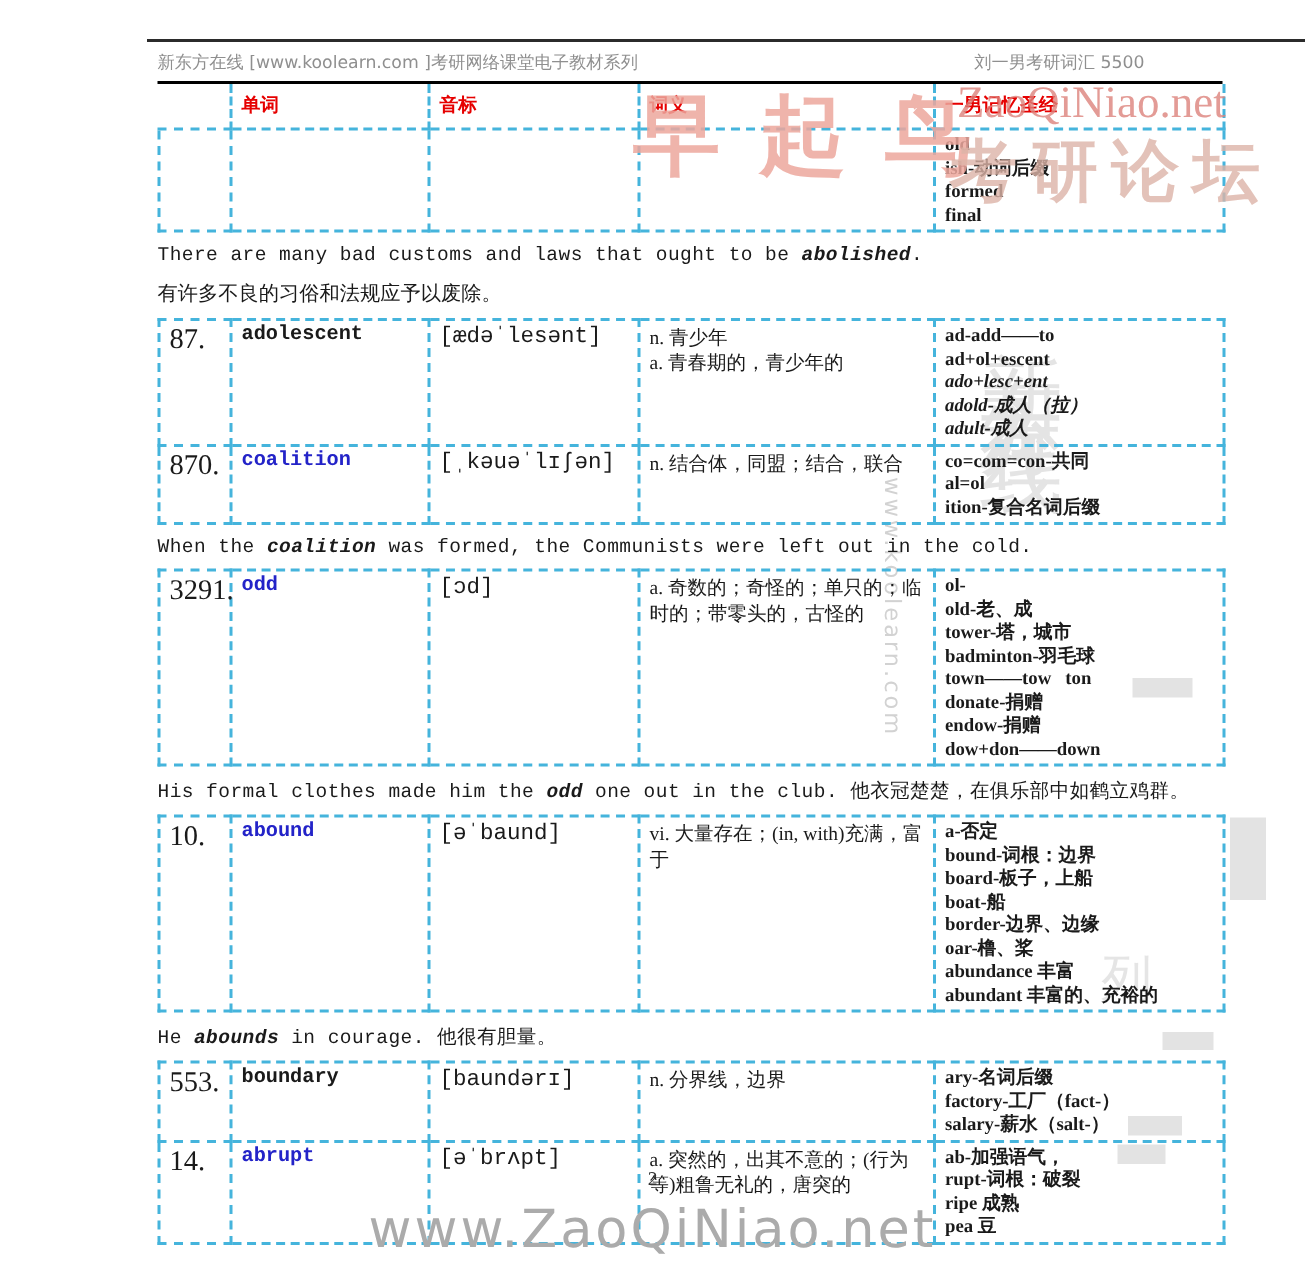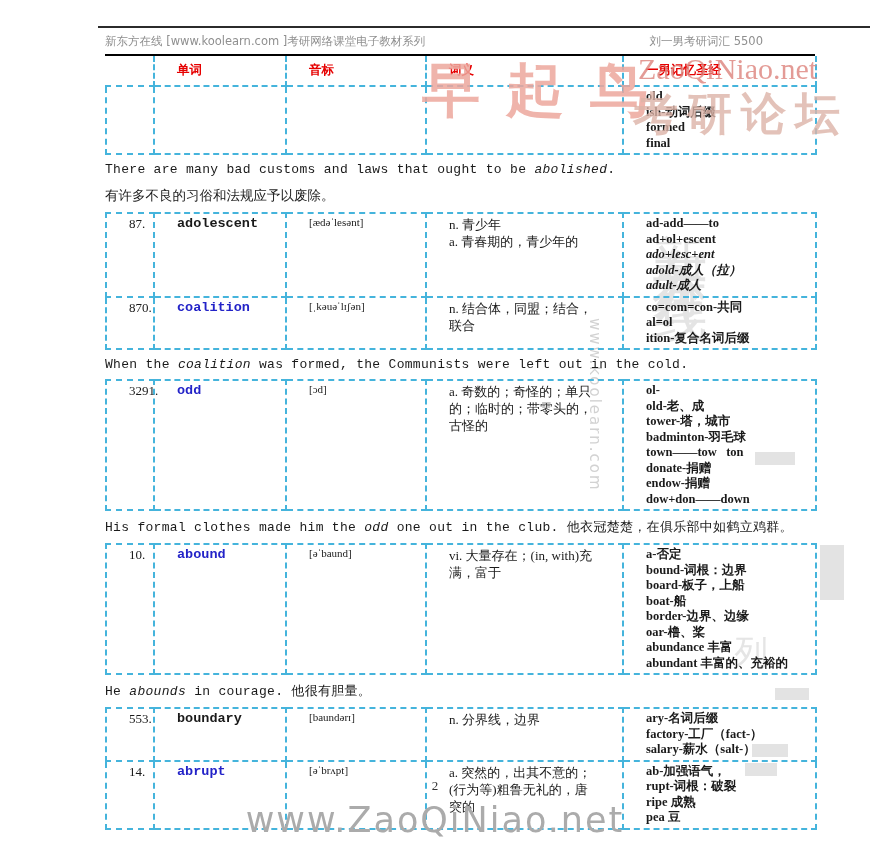--- a/index.html
+++ b/index.html
@@ -8,41 +8,41 @@
 
   .top-scan-line { position:absolute; left:98px; top:26px; width:772px; height:2px; background:#2b2b2b; }
 
   .content { position:absolute; left:105px; top:34px; width:710px; z-index:2; }
 
   .doc-header { display:flex; justify-content:space-between; font-family:"DejaVu Sans",sans-serif;
                 font-size:11.5px; color:#8f8f8f; padding-right:52px; }
   .rule { border-top:2px solid #000; margin-top:5px; }
 
   table.seg { border-collapse:collapse; table-layout:fixed; width:710px; }
-  table.seg td, table.seg th { border:2px dashed #45b4dc; vertical-align:top; padding:2px 22px; }
+  table.seg td, table.seg th { border:2px dashed #45b4dc; vertical-align:top; padding:2px 6px; }
   table.seg { font-size:13px; }
 
   tr.head th { color:#e60000; font-size:12.5px; text-align:left; font-weight:bold;
                border-top:none; border-left:2px dashed #cc3333; height:30px; padding-top:6px;
                font-family:"DejaVu Sans",sans-serif;}
   tr.head th:first-child { border-left:none; }
 
-  td.c-no { text-align:right; font-family:"Liberation Serif",serif; font-size:13px; padding-right:8px; }
+  td.c-no { text-align:left; font-family:"Liberation Serif",serif; font-size:19px; padding-right:8px; }
   td.c-word { font-family:Liberation Mono, monospace; font-weight:bold; font-size:13.5px; }
   .w-blue { color:#2323c8; }
-  td.c-phon { font-family:Liberation Serif, serif; font-size:11px; }
+  td.c-phon { font-family:Liberation Mono, monospace; font-size:15px; }
   td.c-mean { font-size:13px; white-space:pre-line; line-height:17px; }
   td.c-mem { padding:2px 5px;margin-top:16px; }
   td.c-mem div { font-family:"Liberation Serif",serif; font-weight:bold; font-size:12.5px;
                  line-height:15.5px; white-space:pre; }
   td.c-mem div.it { font-style:italic; }
 
   .sent { margin:7px 0; }
   .sent .en { font-family:"Liberation Mono",monospace; font-size:13px; letter-spacing:0.3px; }
-  .sent .en em { font-style:italic; font-weight:normal;margin-top:30px; }
+  .sent .en em { font-style:italic; font-weight:bold;margin-top:30px; }
   .sent .zh { font-size:13.5px; margin-top:10px; }
   .sent .zh.indent { padding-left:40px; }
 
   .page-number { position:absolute; left:0; top:778px; width:870px; text-align:center;
                  font-size:13px; color:#333; z-index:2; }
 
   
   .wm { position:absolute; pointer-events:none; }
   .wm-zqn-cn { left:422px; top:52px; font-size:58px; letter-spacing:26px; color:#eda79d;
                opacity:.85; font-weight:bold; z-index:5; white-space:nowrap; }

